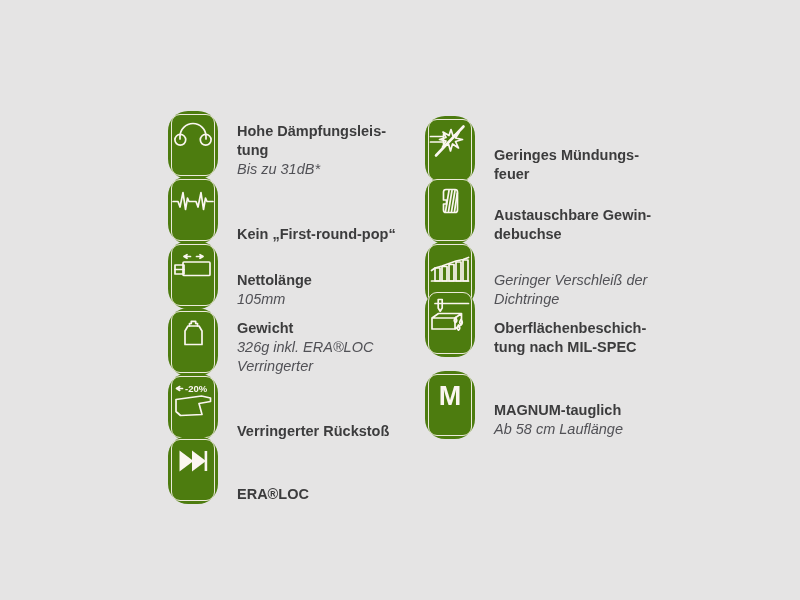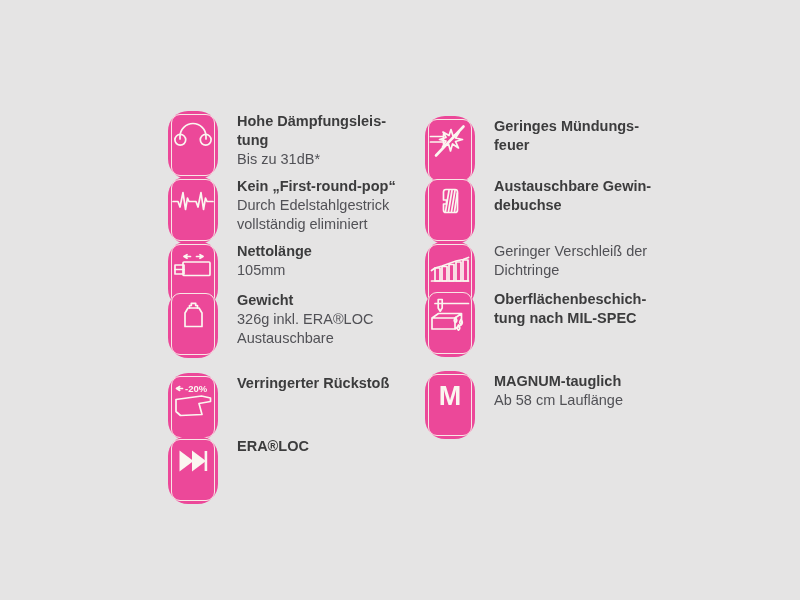--- a/index.html
+++ b/index.html
@@ -6,43 +6,43 @@
   body{
     width:800px;height:600px;
     background:#e5e4e4;
     font-family:"Liberation Sans", sans-serif;
     position:relative;
     overflow:hidden;
   }
   .col{position:absolute;top:111px;}
   .col-left{left:168px;}
   .col-right{left:425px;}
-  .item{position:absolute;left:0;display:flex;align-items:flex-start;}
+  .item{position:absolute;left:0;display:flex;align-items:flex-end;}
   .icon{
     position:relative;
     width:50px;height:68px;
-    background:#ec4899;
+    background:#4d7c0f;
     border-radius:20px;
     flex:0 0 50px;
   }
   .icon .inner-ring{
     position:absolute;inset:3px;
     border:1.6px solid rgba(250,243,236,0.92);
     border-radius:9px;
     pointer-events:none;
   }
   .icon svg{position:absolute;inset:0;}
   .txt{margin-left:19px;width:200px;padding-top:1px;}
   .title{
     font-size:14.5px;line-height:19px;font-weight:bold;
     color:#3c3c3d;white-space:pre-line;
   }
   .desc{
     font-size:14.5px;line-height:19px;font-weight:normal;
-    color:#515156;white-space:pre-line;
+    color:#515156;white-space:pre-line;font-style:italic;
   }
   .g{stroke:#fbf6f0;stroke-width:1.7;fill:none;stroke-linecap:round;stroke-linejoin:round;}
   .g-thick{stroke:#fbf6f0;stroke-width:2.6;fill:none;stroke-linecap:round;}
   .g-fill{fill:#fbf6f0;stroke:none;}
   .g-text{fill:#fbf6f0;font-family:"Liberation Sans",sans-serif;}
 </style>
 </head>
 <body>
 
 <div class="col col-left">
@@ -65,54 +65,52 @@
 
   <div class="item" style="top:65px">
     <div class="icon">
       <svg viewBox="0 0 50 50" width="50" height="50">
         <polyline class="g" points="5,25.5 10,25.5 12,31 15,16.5 17.5,33.5 19.5,22 21,25.5 28,25.5 30,31 33,16.5 35.5,33.5 37.5,22 39,25.5 45,25.5"></polyline>
       </svg>
       <span class="inner-ring"></span>
     </div>
     <div class="txt">
       <div class="title">Kein „First-round-pop“</div>
-      <div class="desc">Durch Edelstahlgestrick
-vollständig eliminiert</div>
     </div>
   </div>
 
   <div class="item" style="top:130px">
     <div class="icon">
       <svg viewBox="0 0 50 50" width="50" height="50">
         <path class="g" d="M22.5 15.5 H16 M16 15.5 l3 -1.8 M16 15.5 l3 1.8"></path>
         <path class="g" d="M28.5 15.5 H35 M35 15.5 l-3 -1.8 M35 15.5 l-3 1.8"></path>
         <rect class="g" x="15" y="21" width="27" height="13.5" rx="1"></rect>
         <rect class="g" x="7" y="24" width="9" height="9"></rect>
         <path class="g" d="M7 28.5 h9"></path>
       </svg>
       <span class="inner-ring"></span>
     </div>
     <div class="txt">
       <div class="title">Nettolänge</div>
       <div class="desc">105mm</div>
     </div>
   </div>
 
-  <div class="item" style="top:179px">
+  <div class="item" style="top:197px">
     <div class="icon">
       <svg viewBox="0 0 50 50" width="50" height="50">
         <path class="g" d="M21.5 18 v-2.5 h1.8 v-2.2 h4.4 v2.2 h1.8 V18"></path>
         <path class="g" d="M20 18 h11 l3 5 v13.5 h-17 V23 z"></path>
       </svg>
       <span class="inner-ring"></span>
     </div>
     <div class="txt">
       <div class="title">Gewicht</div>
       <div class="desc">326g inkl. ERA®LOC
-Austauschbare</div>
+Verringerter</div>
     </div>
   </div>
 
   <div class="item" style="top:262px">
     <div class="icon">
       <svg viewBox="0 0 50 50" width="50" height="50">
         <path class="g" d="M14.5 15.5 H8.5 M8.5 15.5 l3.2 -1.9 M8.5 15.5 l3.2 1.9"></path>
         <text class="g-text" x="17" y="19" font-size="9.5" font-weight="bold">-20%</text>
         <path class="g" d="M8 26.5 L33.5 23 L42.5 25 V28.5 L31 30.5 L34 41.5 L12.5 42.5 L8 38.5 Z"></path>
       </svg>

